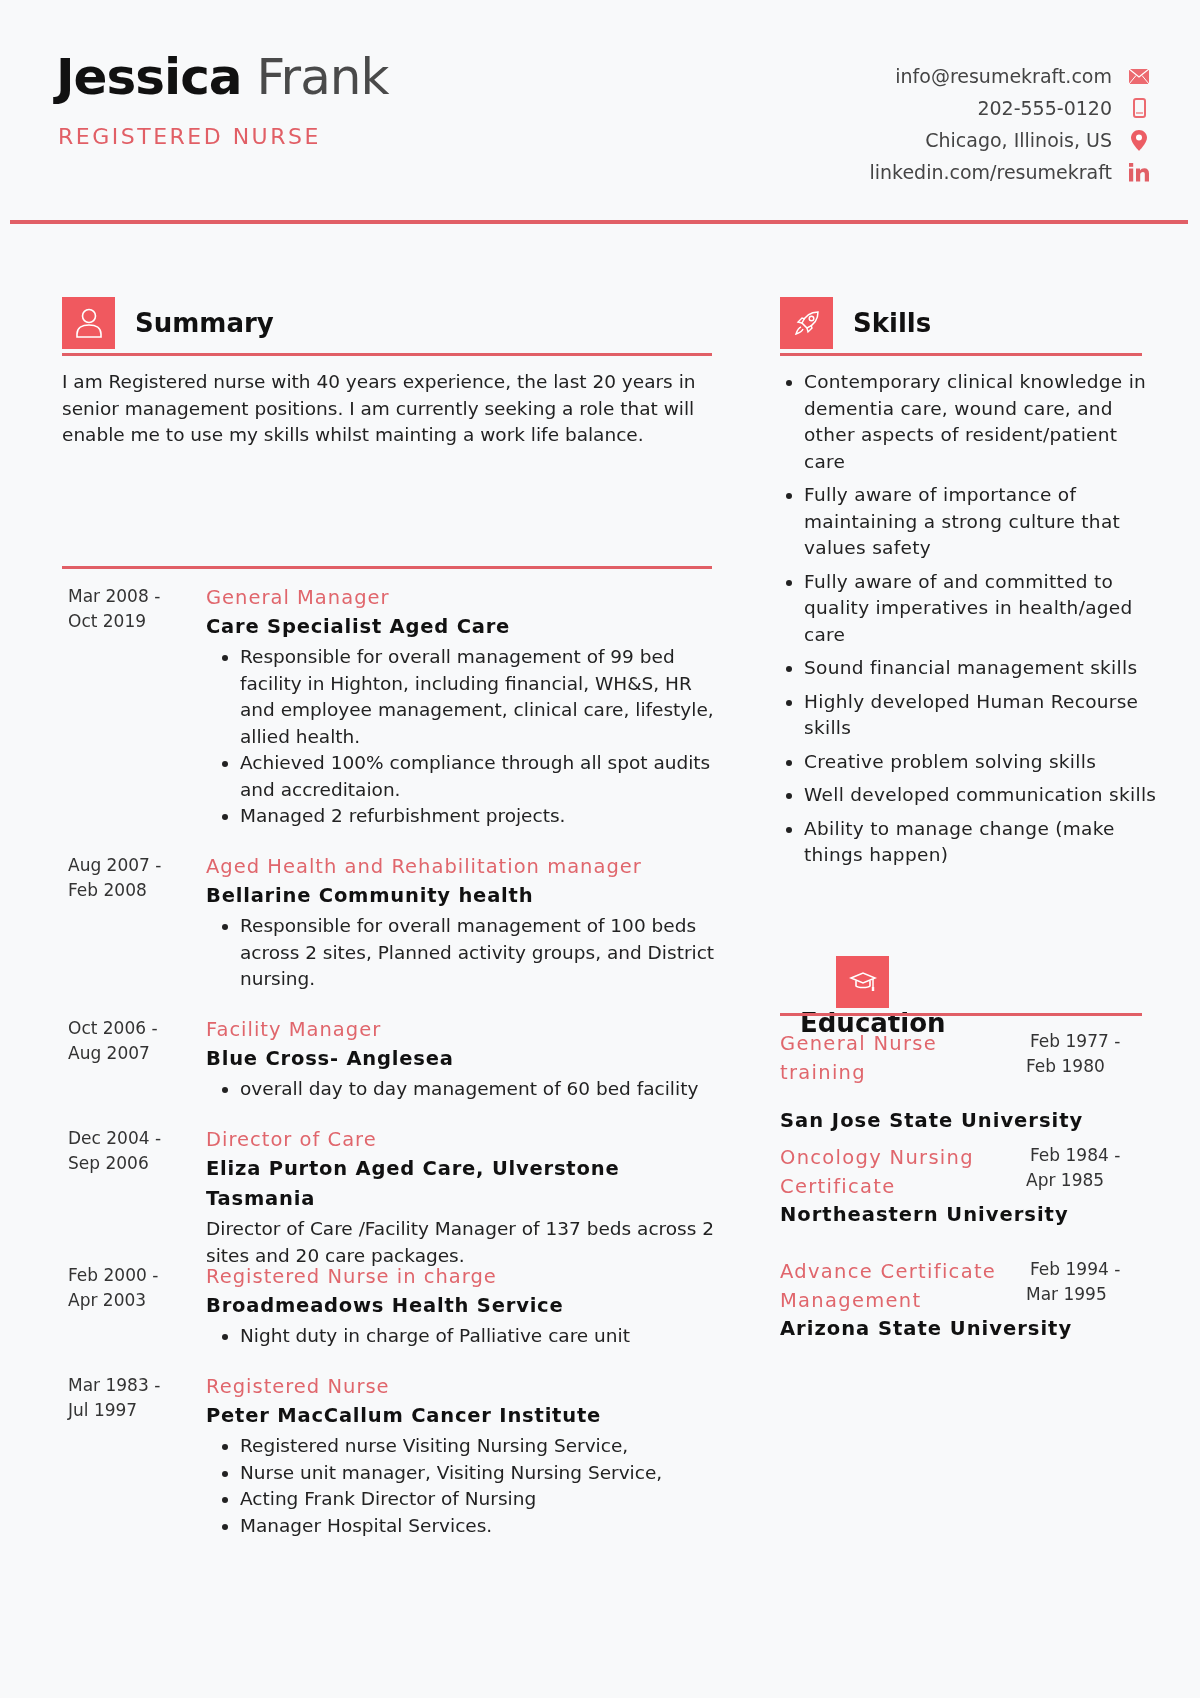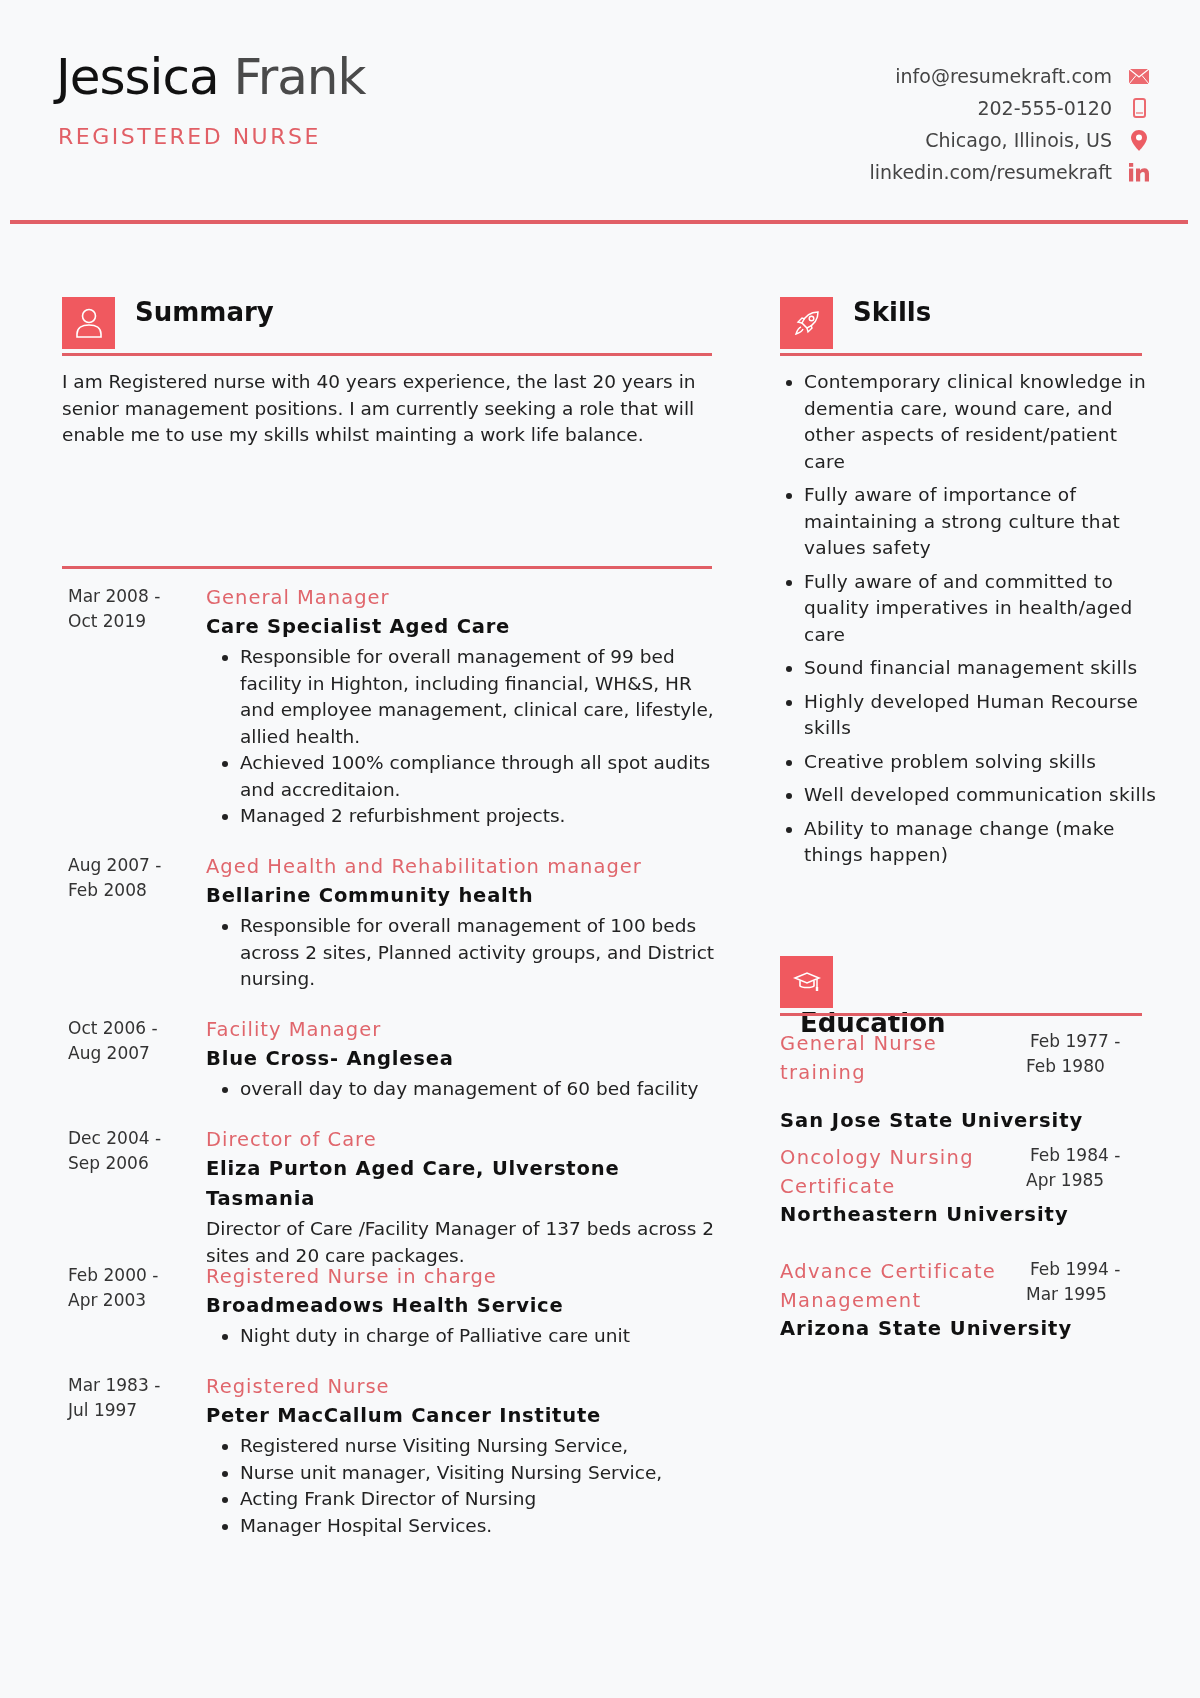--- a/index.html
+++ b/index.html
@@ -4,31 +4,31 @@
 <style>
   html, body { margin: 0; padding: 0; }
   body {
     width: 1200px; height: 1698px; background: #f8f9fa;
     font-family: "DejaVu Sans", sans-serif; color: #222; position: relative; overflow: hidden;
   }
   .page { position: absolute; left: 0; top: 0; width: 1200px; height: 1698px; }
 
   
   .name { position: absolute; left: 56px; top: 50px; font-size: 50px; line-height: 1.1; letter-spacing: -1px; }
-  .name .first { color: #111; font-weight: normal; }
+  .name .first { color: #111; font-weight: bold; }
   .name .last { color: #4a4a4a; font-weight: normal; }
   .job-title { position: absolute; left: 58px; top: 124px; font-size: 22px; color: #e15f66; letter-spacing: 2.5px; }
   .contacts { position: absolute; right: 50px; top: 60px; }
   .contact-row { display: flex; justify-content: flex-end; align-items: center; height: 32px; }
   .contact-row .txt { font-size: 19px; color: #444; margin-right: 16px; }
   .contact-row .ico { width: 22px; height: 22px; display: flex; align-items: center; justify-content: center; color: #e85c63; }
   .header-rule { position: absolute; left: 10px; right: 12px; top: 220px; height: 4px; background: #e15f66; }
 
   
-  .section-head { position: absolute; display: flex; align-items: flex-start; }
+  .section-head { position: absolute; display: flex; align-items: center; }
   .section-head .box {
     width: 53px; height: 52px; background: #f0595f; display: flex; align-items: center; justify-content: center;
   }
   .section-head .title { font-size: 26px; font-weight: bold; color: #111; margin-left: 20px; }
   .section-rule { position: absolute; height: 3px; background: #e15f66; }
 
   .body-text { font-size: 18.5px; line-height: 26.5px; color: #222; }
 
   .summary-text { position: absolute; left: 62px; top: 369px; width: 660px; }
 

